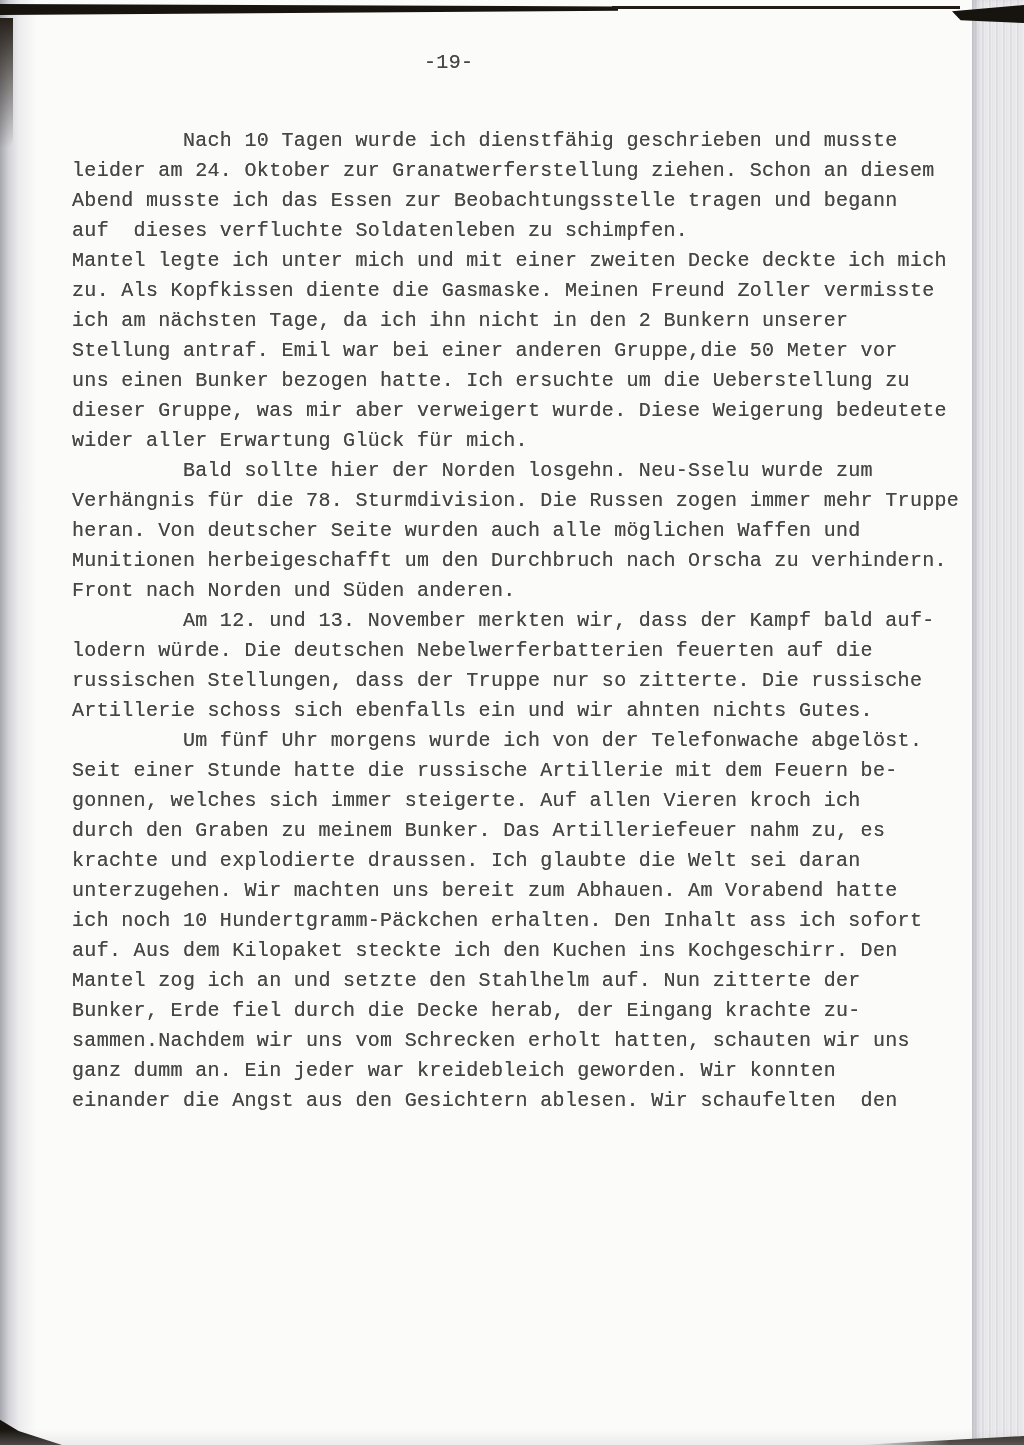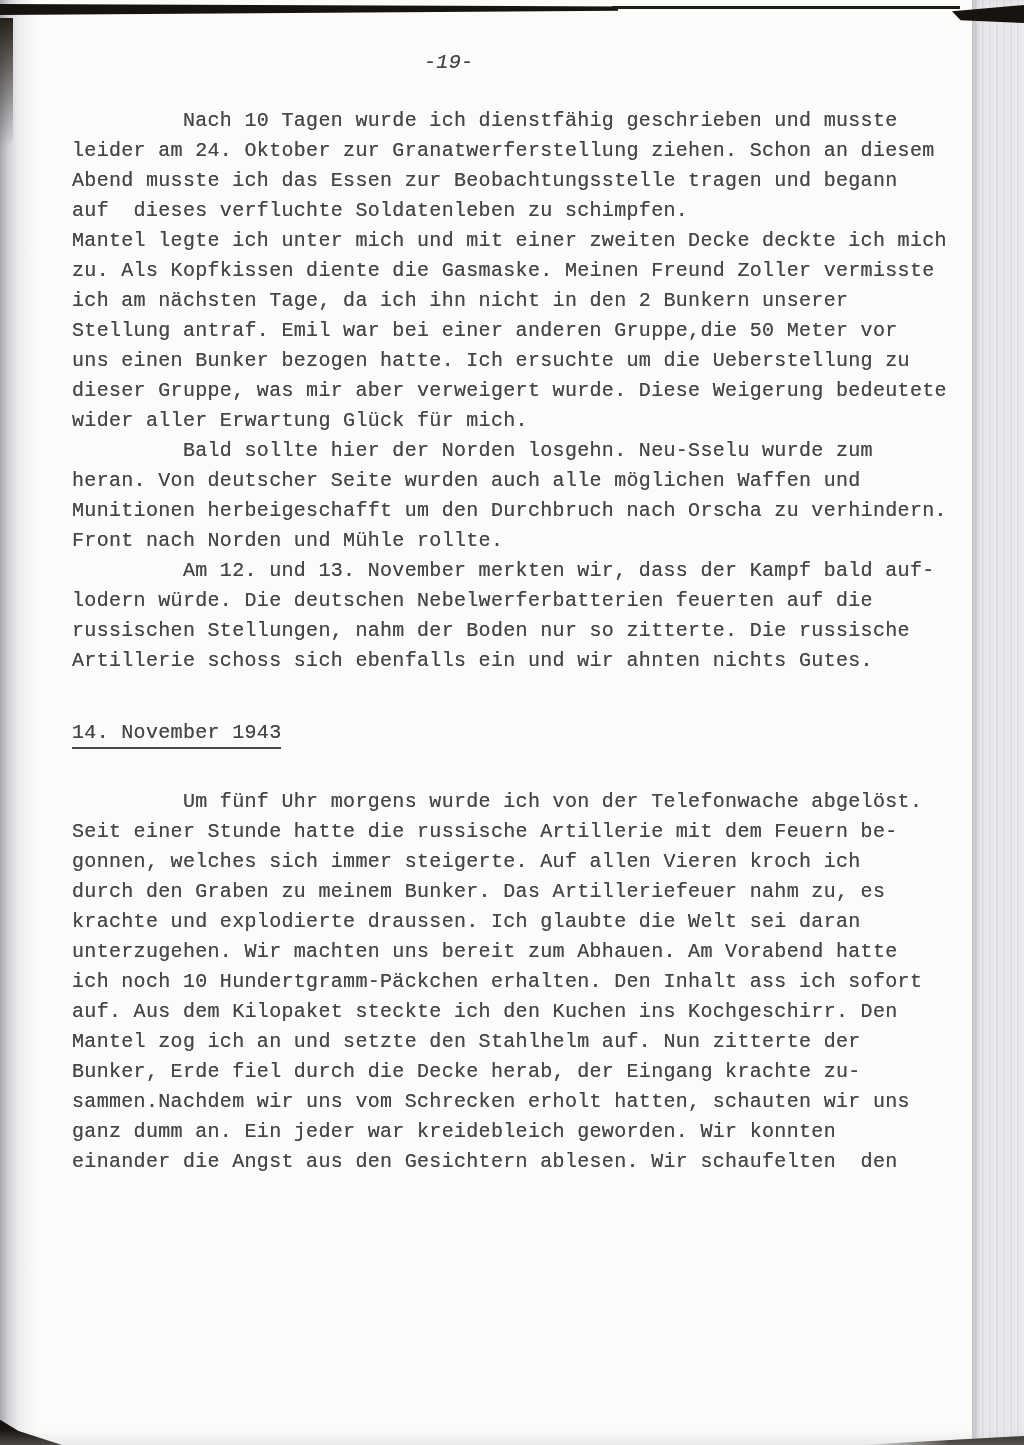--- a/index.html
+++ b/index.html
@@ -63,24 +63,23 @@
   
   .text-block {
     position: absolute; left: 72px; top: 48px; width: 905px;
     font-size: 20px; line-height: 30px;
     letter-spacing: 0.32px;
     color: #464646;
     text-shadow: 0 0 0.5px rgba(70,70,70,0.75);
   }
   .page-number {
     margin-left: 352px;
-    margin-bottom: 28px;
+    margin-bottom: 48px;
     height: 30px;
     white-space: pre;
-    font-style: italic;
   }
   .line {
     white-space: pre;
     height: 30px;
   }
   .heading {
     margin: 42px 0 35px 0;
     height: 34px;
   }
   .heading-text {
@@ -117,31 +116,31 @@
           <div class="line">Mantel legte ich unter mich und mit einer zweiten Decke deckte ich mich</div>
           <div class="line">zu. Als Kopfkissen diente die Gasmaske. Meinen Freund Zoller vermisste</div>
           <div class="line">ich am nächsten Tage, da ich ihn nicht in den 2 Bunkern unserer</div>
           <div class="line">Stellung antraf. Emil war bei einer anderen Gruppe,die 50 Meter vor</div>
           <div class="line">uns einen Bunker bezogen hatte. Ich ersuchte um die Ueberstellung zu</div>
           <div class="line">dieser Gruppe, was mir aber verweigert wurde. Diese Weigerung bedeutete</div>
           <div class="line">wider aller Erwartung Glück für mich.</div>
         </div>
         <div class="paragraph">
           <div class="line">         Bald sollte hier der Norden losgehn. Neu-Sselu wurde zum</div>
+          <div class="line">Verhängnis für die 78. Sturmdivision. Die Russen zogen immer mehr Truppe</div>
           <div class="line">heran. Von deutscher Seite wurden auch alle möglichen Waffen und</div>
           <div class="line">Munitionen herbeigeschafft um den Durchbruch nach Orscha zu verhindern.</div>
-          <div class="line">Front nach Norden und Mühle rollte.</div>
+          <div class="line">Front nach Norden und Süden anderen.</div>
         </div>
         <div class="paragraph">
           <div class="line">         Am 12. und 13. November merkten wir, dass der Kampf bald auf-</div>
           <div class="line">lodern würde. Die deutschen Nebelwerferbatterien feuerten auf die</div>
-          <div class="line">russischen Stellungen, nahm der Boden nur so zitterte. Die russische</div>
+          <div class="line">russischen Stellungen, dass der Truppe nur so zitterte. Die russische</div>
           <div class="line">Artillerie schoss sich ebenfalls ein und wir ahnten nichts Gutes.</div>
         </div>
-        <div class="heading"><span class="heading-text">14. November 1943</span></div>
         <div class="paragraph">
           <div class="line">         Um fünf Uhr morgens wurde ich von der Telefonwache abgelöst.</div>
           <div class="line">Seit einer Stunde hatte die russische Artillerie mit dem Feuern be-</div>
           <div class="line">gonnen, welches sich immer steigerte. Auf allen Vieren kroch ich</div>
           <div class="line">durch den Graben zu meinem Bunker. Das Artilleriefeuer nahm zu, es</div>
           <div class="line">krachte und explodierte draussen. Ich glaubte die Welt sei daran</div>
           <div class="line">unterzugehen. Wir machten uns bereit zum Abhauen. Am Vorabend hatte</div>
           <div class="line">ich noch 10 Hundertgramm-Päckchen erhalten. Den Inhalt ass ich sofort</div>
           <div class="line">auf. Aus dem Kilopaket steckte ich den Kuchen ins Kochgeschirr. Den</div>
           <div class="line">Mantel zog ich an und setzte den Stahlhelm auf. Nun zitterte der</div>

